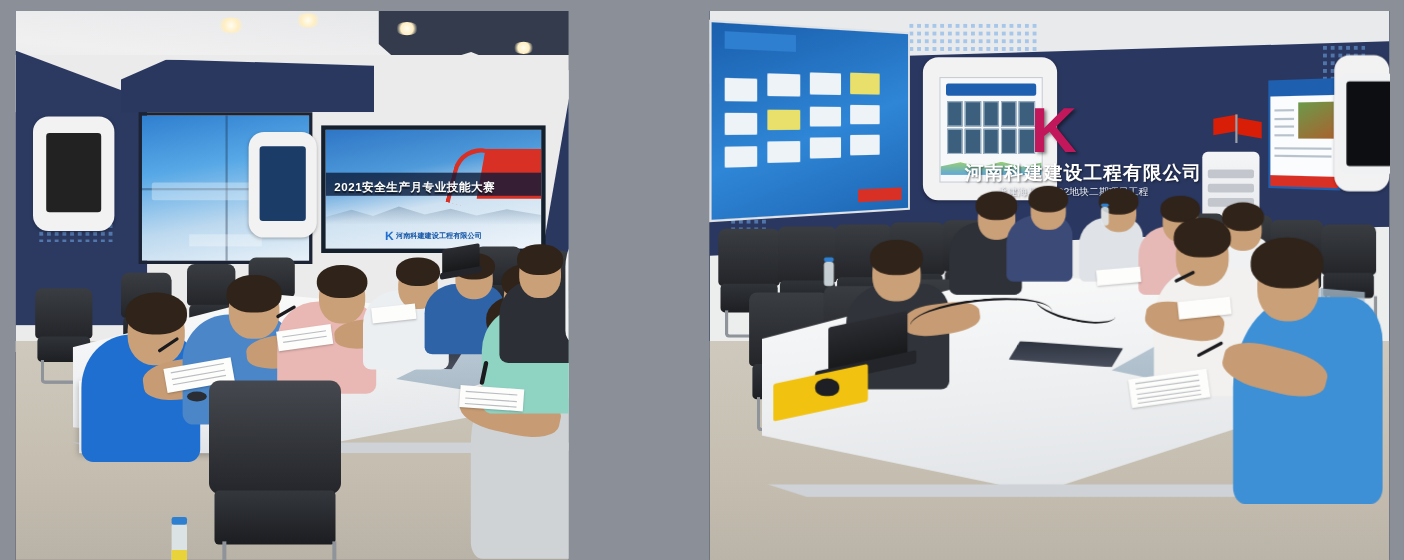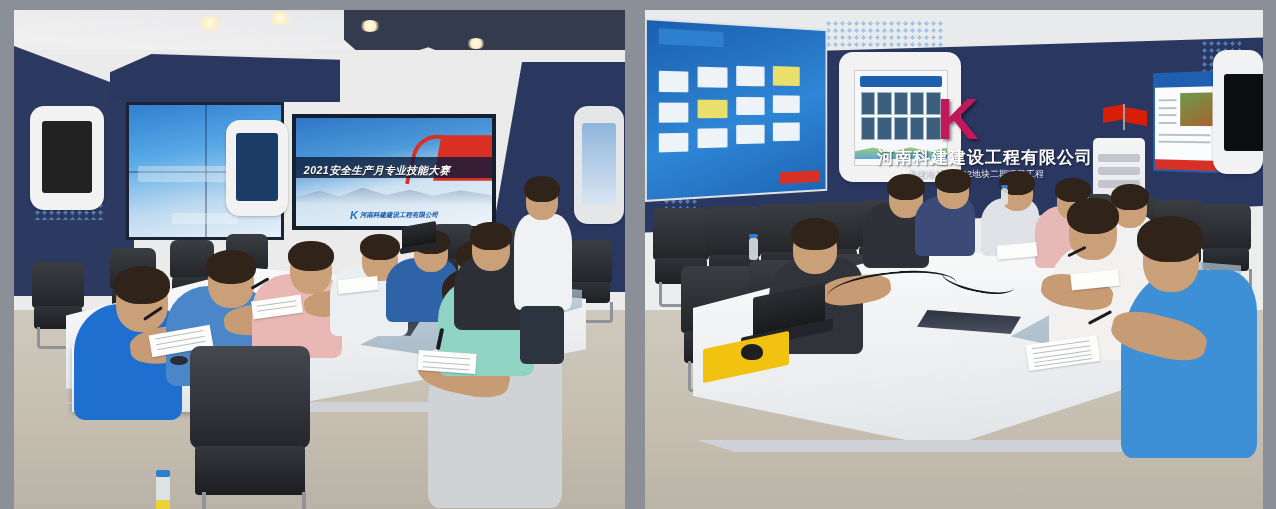--- a/index.html
+++ b/index.html
@@ -2,21 +2,21 @@
 <html><head>
 <meta charset="utf-8">
 <title>Safety Competition Photos</title>
 <style>
   html,body{margin:0;padding:0;background:#8a8e96;}
   body{width:1276px;height:509px;overflow:hidden;font-family:"Liberation Sans",sans-serif;}
 
   #stage{position:relative;width:1276px;height:509px;background:#8b8f97;}
 
   .photo{position:absolute;overflow:hidden;background:#2a3550;}
-  #photo-left{left:14px;top:10px;width:611px;height:499px;font-style:italic;}
+  #photo-left{left:14px;top:10px;width:503px;height:499px;}
   #photo-right{left:645px;top:10px;width:618px;height:499px;}
 
   .layer{position:absolute;}
   .downlight{position:absolute;border-radius:50%;
     background:radial-gradient(circle,#fffdf2 0%,#ffeec2 45%,rgba(255,235,180,0) 75%);}
   .floor{position:absolute;background:linear-gradient(180deg,#cfc9bd 0%,#c4bdb0 60%,#b9b2a6 100%);}
 
   
   #photo-left .l-ceiling{left:0;top:0;width:611px;height:92px;
     background:linear-gradient(185deg,#e3e4e6,#f0f0f1 55%,#e2e3e5);}

